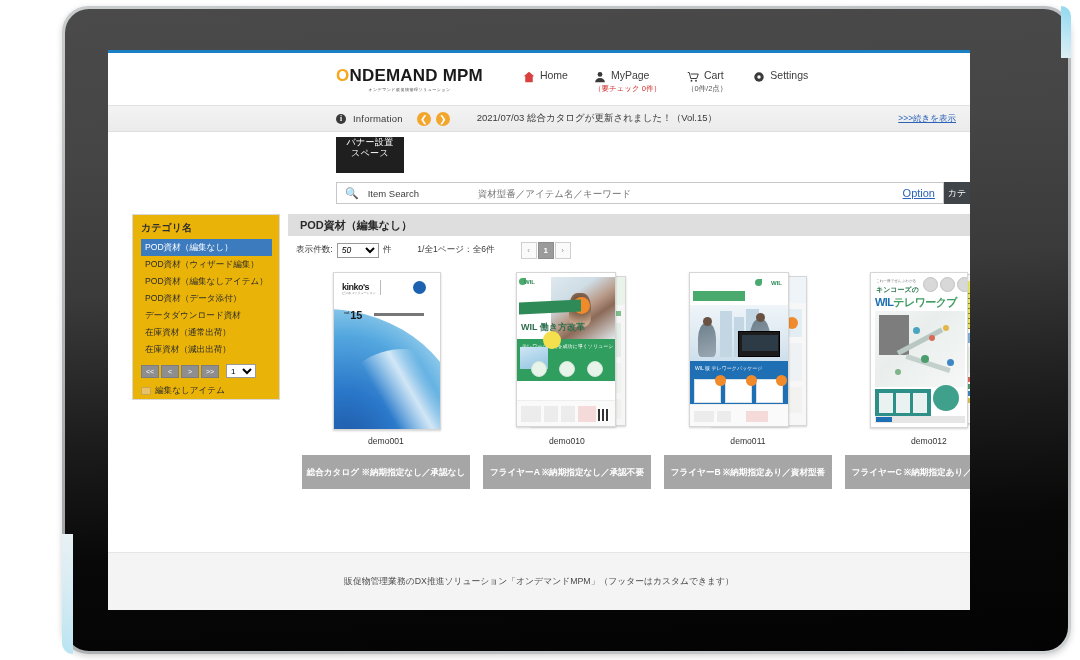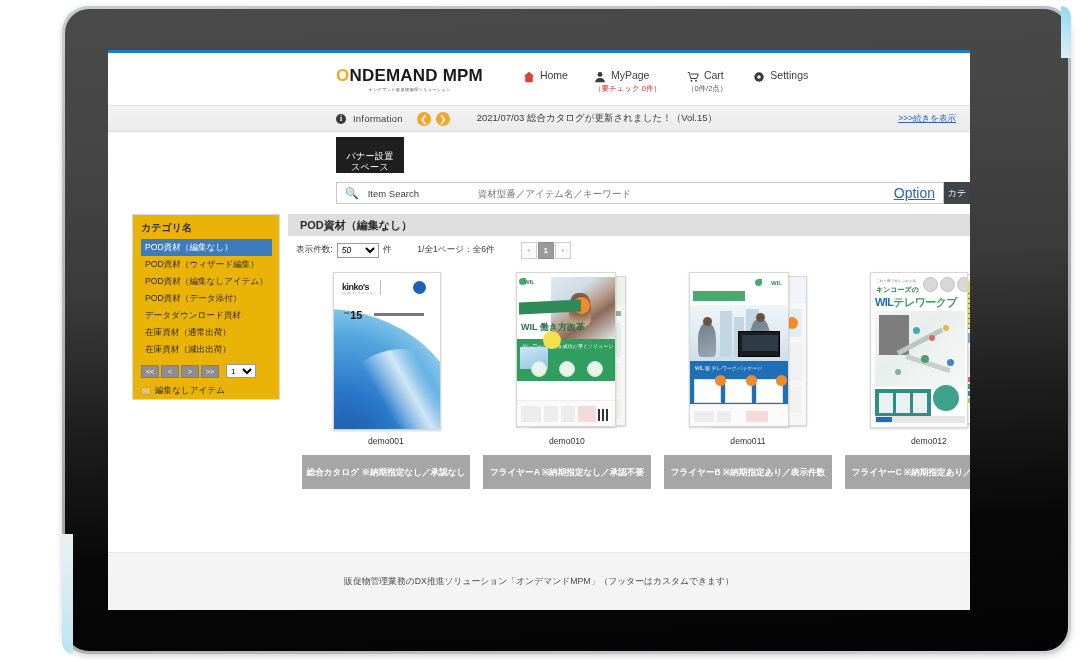--- a/index.html
+++ b/index.html
@@ -110,21 +110,21 @@
     font-size: 8.5px; color: #2a63b8; text-decoration: underline; cursor: pointer;
   }
 
   
   #banner-strip {
     height: 46px; background: #ffffff;
     padding-left: 228px; display: flex; align-items: center;
   }
   #banner-box {
     width: 68px; height: 36px; background: #1f1f1f; color: #fff;
-    display: flex; flex-direction: column; align-items: center; justify-content: flex-end;
+    display: flex; flex-direction: column; align-items: center; justify-content: flex-start;
     font-size: 9px; line-height: 1.25; letter-spacing: .3px;
   }
 
   
   #search-row {
     height: 30px; display: flex; align-items: center;
     padding-left: 228px; background: #fff;
   }
   #search-box {
     flex: 1; height: 22px; border: 1px solid #c8c8c8; background: #fff;
@@ -132,21 +132,21 @@
     margin-right: 0px;
   }
   #search-icon { font-size: 11px; color: #3e3e3e; margin-right: 9px; }
   #search-label { font-size: 9.5px; color: #3b3b3b; width: 110px; }
   #search-input {
     flex: 1; border: none; outline: none; font-size: 9.5px;
     color: #9b9b9b; font-family: "Liberation Sans", sans-serif;
     background: transparent;
   }
   #search-option {
-    font-size: 14px; color: #2a63b8; text-decoration: underline;
+    font-size: 11px; color: #2a63b8; text-decoration: underline;
     cursor: pointer; white-space: nowrap;
   }
   #cat-button {
     width: 26px; height: 22px; background: #3f4448; color: #fff;
     font-size: 9px; display: flex; align-items: center; justify-content: center;
     cursor: pointer; flex: none;
   }
 
   
   #body-area { display: flex; height: 352px; padding-top: 6px; }
@@ -592,21 +592,21 @@
                 <div class="b-card-o" style="left:86px;"></div>
                 <div class="b-foot">
                   <div class="g-foot-box" style="left:4px;width:20px;height:11px;bottom:4px;"></div>
                   <div class="g-foot-box" style="left:27px;width:14px;height:11px;bottom:4px;"></div>
                   <div class="g-foot-box" style="left:56px;width:22px;height:11px;bottom:4px;background:#f5dada;"></div>
                 </div>
               </div>
             </div>
           </div>
           <div class="prod-name">demo011</div>
-          <div class="prod-caption">フライヤーB ※納期指定あり／表示件数</div>
+          <div class="prod-caption">フライヤーB ※納期指定あり／資材型番</div>
         </div>
 
         <div class="product-cell">
           <div class="thumb-wrap">
             <div class="thumb">
               <div class="sheet t-back">
                 <div class="t-yellow">
                   <div class="t-ylines"></div>
                 </div>
                 <div class="t-blue-s"></div>

